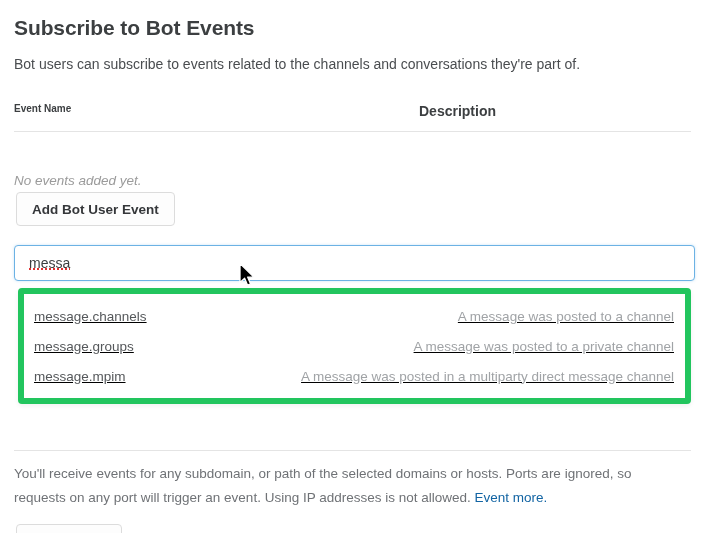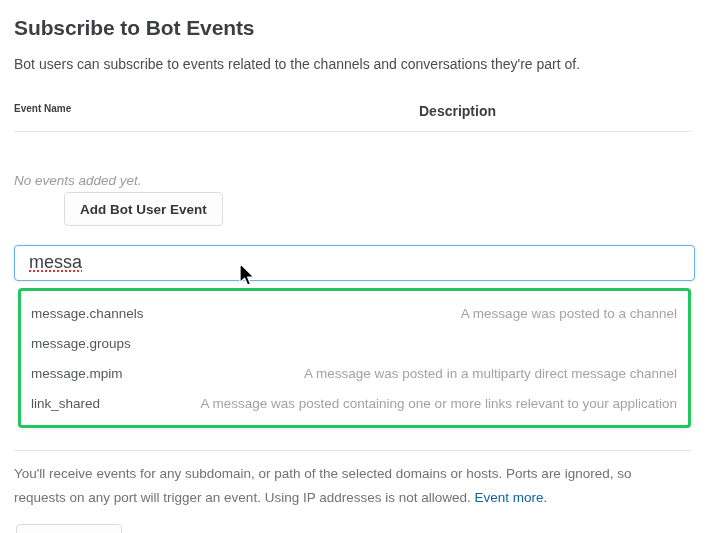--- a/index.html
+++ b/index.html
@@ -94,64 +94,64 @@
     align-items: center;
     box-sizing: border-box;
     background: #fdfdfd;
     border: 1px solid #dcdcdc;
     border-radius: 4px;
     font-size: 13.5px;
     font-weight: bold;
     color: #35373a;
     font-family: "Liberation Sans", sans-serif;
     cursor: pointer;
-    margin-left: 48px;
   }
 
   
   .event-search-input {
     position: absolute;
     left: 14px;
     top: 245px;
     width: 681px;
     height: 36px;
     box-sizing: border-box;
     border: 1px solid #6cb2e4;
     border-radius: 4px;
     background: #ffffff;
     box-shadow: 0 0 3px rgba(102,175,233,0.35);
     padding: 0 14px;
     display: flex;
     align-items: center;
   }
   .search-value {
-    font-size: 18px;
+    font-size: 14px;
     color: #3c3f41;
     position: relative;
     display: inline-block;
     padding-bottom: 1px;
     background-image:
       radial-gradient(circle at 1.2px 1.2px, #e03131 1.2px, transparent 1.3px);
     background-size: 4px 4px;
     background-repeat: repeat-x;
     background-position: 0 100%;
   }
 
   
   .event-dropdown {
     position: absolute;
     left: 18px;
     top: 288px;
     width: 673px;
     box-sizing: border-box;
     background: #ffffff;
-    border: 3px solid #22c55e;
+    border: 6px solid #22c55e;
     border-radius: 4px;
     box-shadow: 0 2px 5px rgba(0,0,0,0.06);
     padding: 7px 0 7px 0;
+    text-decoration: underline;
   }
   .dropdown-option {
     position: relative;
     height: 30px;
     display: flex;
     align-items: center;
     justify-content: space-between;
     padding: 0 11px 0 10px;
     cursor: pointer;
   }
@@ -241,31 +241,28 @@
   <div class="event-dropdown">
 
     <div class="dropdown-option">
       <span class="option-name">message.channels</span>
       <span class="option-desc">A message was posted to a channel</span>
     </div>
 
 
     <div class="dropdown-option">
       <span class="option-name">message.groups</span>
+      <span class="option-desc">A message was posted to a private channel</span>
     </div>
 
     <div class="dropdown-option">
       <span class="option-name">message.mpim</span>
       <span class="option-desc">A message was posted in a multiparty direct message channel</span>
     </div>
 
-    <div class="dropdown-option">
-      <span class="option-name">link_shared</span>
-      <span class="option-desc">A message was posted containing one or more links relevant to your application</span>
-    </div>
 
   </div>
 
   <div class="footer-divider"></div>
 
   <div class="footer-note">
     <span>You'll receive events for any subdomain, or path of the selected domains or hosts. Ports are ignored, so requests on any port will trigger an event. Using IP addresses is not allowed. </span><a class="learn-more-link">Event more.</a>
   </div>
 
   <button class="bottom-button"></button>

